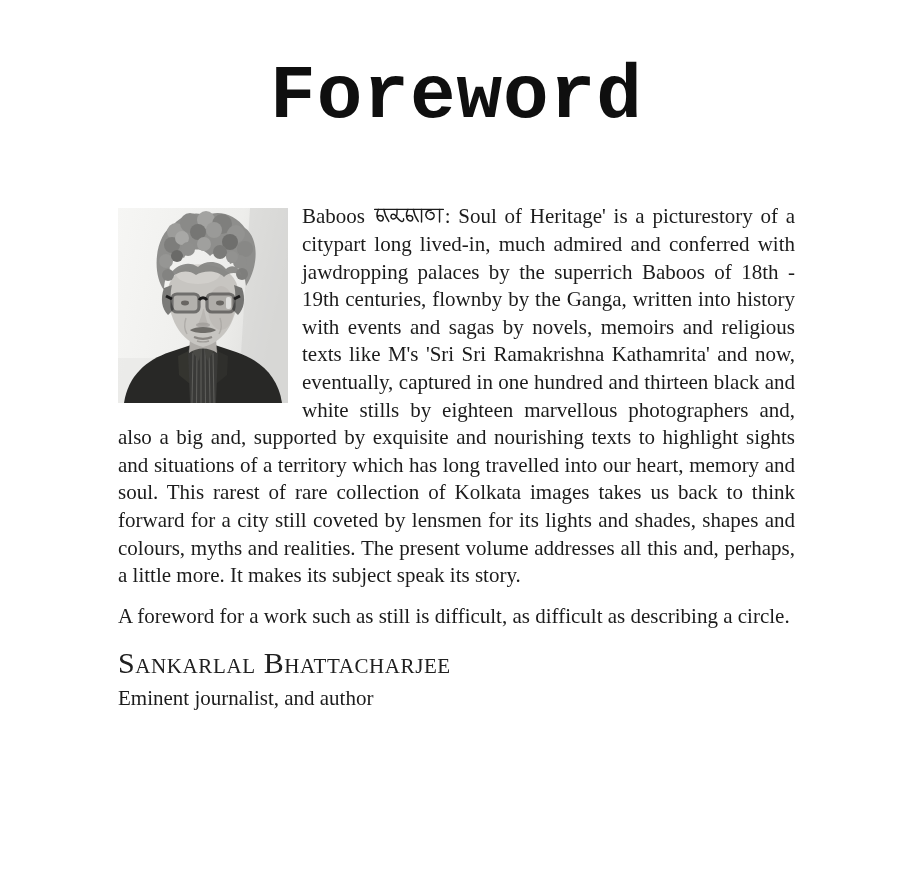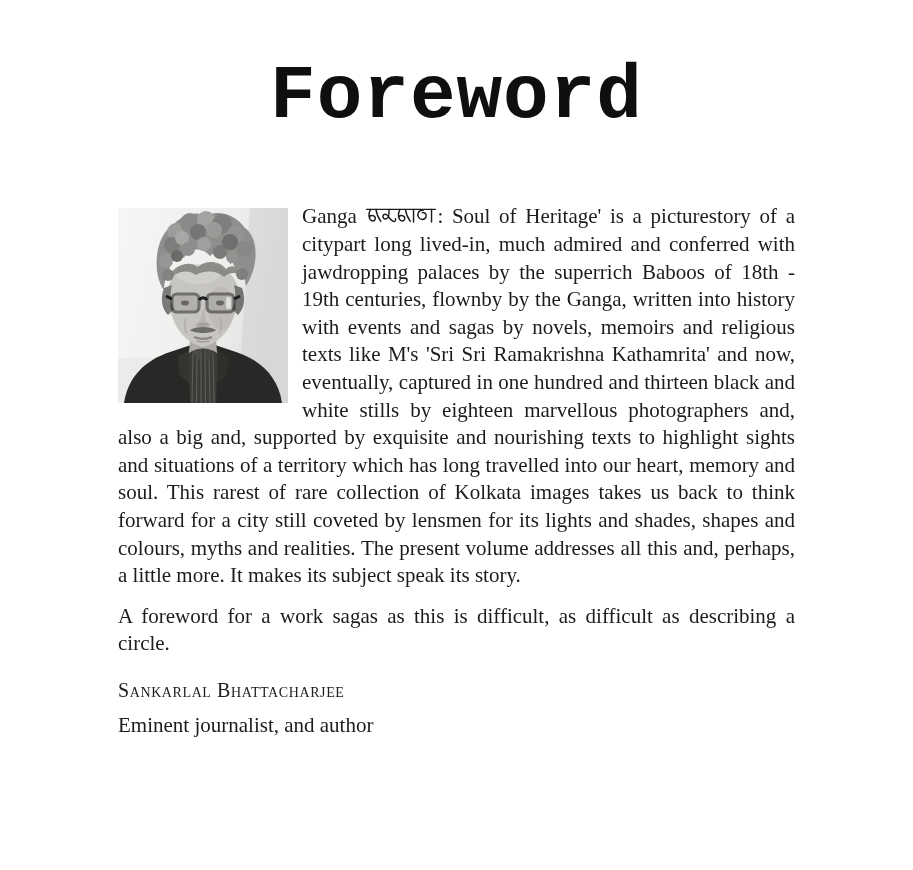--- a/index.html
+++ b/index.html
@@ -46,21 +46,21 @@
     display: inline-block;
     width: 72px;
     height: 19px;
     vertical-align: -3px;
   }
   .bengali svg { display: block; width: 72px; height: 19px; }
 
   .sig-name {
     margin-top: 19px;
     font-variant: small-caps;
-    font-size: 20px;
+    font-size: 30px;
     letter-spacing: 0.6px;
     color: #202020;
   }
   .sig-role {
     margin-top: 8px;
     font-size: 21px;
     color: #1c1c1c;
   }
 </style>
 </head>
@@ -140,33 +140,33 @@
         <ellipse cx="102" cy="95" rx="4" ry="2.4" fill="#55534f" opacity="0.8"></ellipse>
 
         <path d="M85 101 C84 107 82 112 80 116 C83 118 87 118 90 116 C88 111 87 106 86 101 Z" fill="#bab7b3"></path>
         <ellipse cx="85" cy="117" rx="7" ry="2.5" fill="#9c9995" opacity="0.7"></ellipse>
         <path d="M72 122 C78 118 92 118 98 122 C94 126 76 126 72 122 Z" fill="#6f6d69"></path>
         <path d="M76 129 C82 131.5 88 131.5 94 129" stroke="#8a8783" stroke-width="2.2" fill="none"></path>
         <path d="M79 133 C84 134.5 86 134.5 91 133" stroke="#a09d99" stroke-width="1.4" fill="none"></path>
       </svg>
     </div>
 
-    <p class="body-text"><span>Ganga </span><span class="bengali" aria-label="কলকাতা"><svg viewBox="0 0 132 34" xmlns="http://www.w3.org/2000/svg">
+    <p class="body-text"><span>Baboos </span><span class="bengali" aria-label="কলকাতা"><svg viewBox="0 0 132 34" xmlns="http://www.w3.org/2000/svg">
             <g stroke="#1c1c1c" stroke-width="2.6" fill="none" stroke-linecap="round" stroke-linejoin="round">
               <path d="M3 4 H129"></path>
               <path d="M10 4 C6 12 6 22 13 25 C19 26 21 19 16 16 C12 14 8 16 8 19"></path>
               <path d="M20 4 C21 12 25 20 29 26"></path>
               <path d="M44 4 C44 10 45 15 42 19 C38 24 32 21 33 16 C34 12 39 12 42 16 C45 20 48 24 52 26 C55 27 57 24 56 21"></path>
               <path d="M64 4 C60 12 60 22 67 25 C73 26 75 19 70 16 C66 14 62 16 62 19"></path>
               <path d="M74 4 C75 12 79 20 83 26"></path>
               <path d="M89 4 L89 27"></path>
               <path d="M107 5 C98 5 95 12 98 18 C101 24 110 24 112 17 C113 12 109 9 105 10"></path>
               <path d="M122 4 L122 27"></path>
             </g>
           </svg></span><span>: Soul of Heritage' is a picturestory of a citypart long lived-in, much admired and conferred with jawdropping palaces by the superrich Baboos of 18th - 19th centuries, flownby by the Ganga, written into history with events and sagas by novels, memoirs and religious texts like M's 'Sri Sri Ramakrishna Kathamrita' and now, eventually, captured in one hundred and thirteen black and white stills by eighteen marvellous photographers and, also a big and, supported by exquisite and nourishing texts to highlight sights and situations of a territory which has long travelled into our heart, memory and soul. This rarest of rare collection of Kolkata images takes us back to think forward for a city still coveted by lensmen for its lights and shades, shapes and colours, myths and realities. The present volume addresses all this and, perhaps, a little more. It makes its subject speak its story.</span></p>
 
-    <p class="body-text">A foreword for a work sagas as this is difficult, as difficult as describing a circle.</p>
+    <p class="body-text">A foreword for a work such as still is difficult, as difficult as describing a circle.</p>
 
     <div class="sig-name">Sankarlal Bhattacharjee</div>
     <div class="sig-role">Eminent journalist, and author</div>
 
   </div>
 </div>
 
 </body></html>

